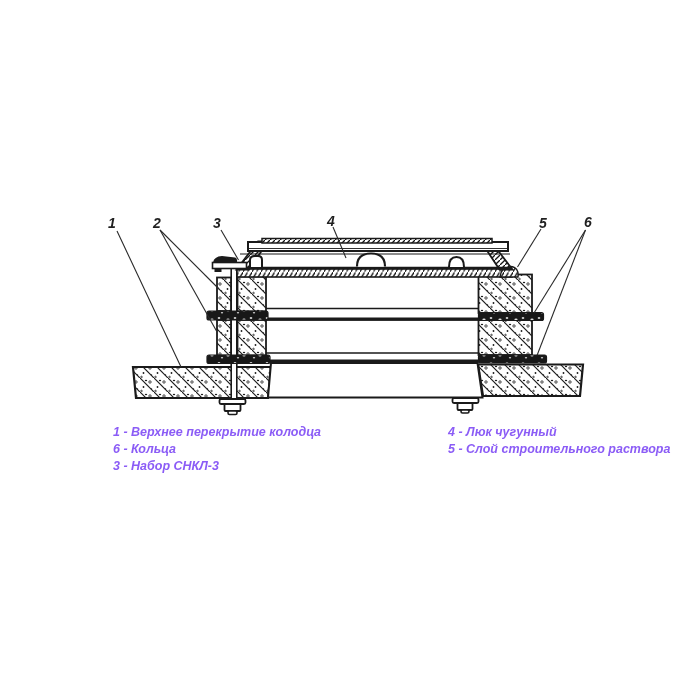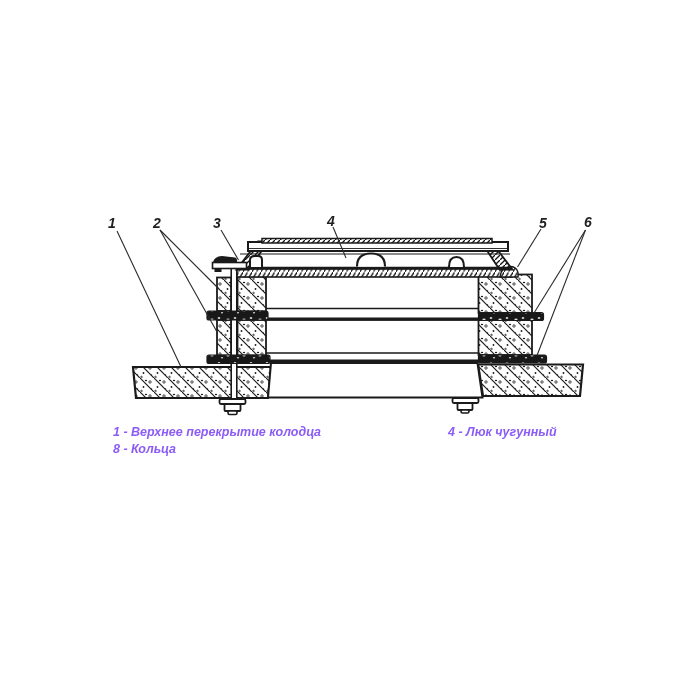--- a/index.html
+++ b/index.html
@@ -127,19 +127,21 @@
     <text class="callout" text-anchor="middle" x="112" y="228">1</text>
     <text class="callout" text-anchor="middle" x="157" y="228">2</text>
     <text class="callout" text-anchor="middle" x="217" y="228">3</text>
     <text class="callout" text-anchor="middle" x="331" y="226">4</text>
     <text class="callout" text-anchor="middle" x="543" y="228">5</text>
     <text class="callout" text-anchor="middle" x="588" y="227">6</text>
   </svg>
 
   <div class="legend legend-left">
     <div>1 - Верхнее перекрытие колодца</div>
-    <div>8 - Кольца</div>
+    <div>6 - Кольца</div>
+    <div>3 - Набор СНКЛ-3</div>
   </div>
   <div class="legend legend-right">
     <div>4 - Люк чугунный</div>
+    <div>5 - Слой строительного раствора</div>
   </div>
 
 </div>
 
 </body></html>

